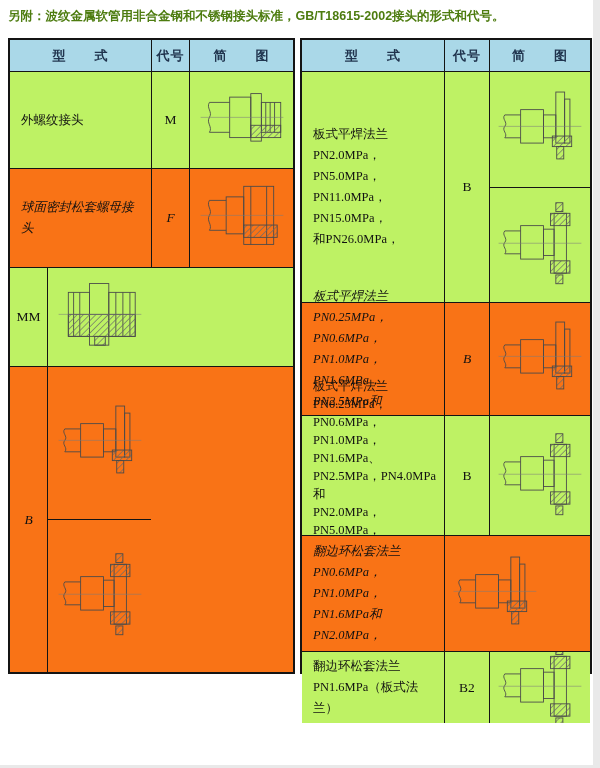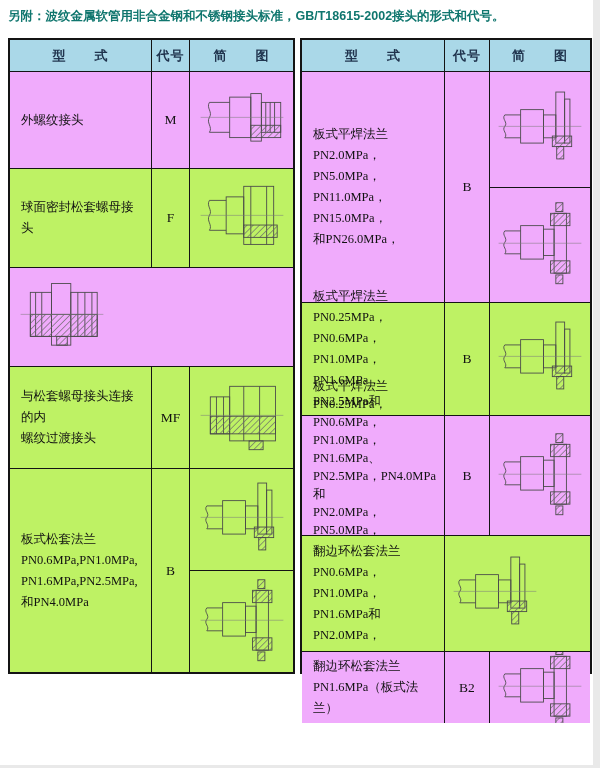--- a/index.html
+++ b/index.html
@@ -4,37 +4,37 @@
 <style>
   html,body{margin:0;padding:0;}
   body{
     width:600px;height:768px;position:relative;background:#ffffff;
     font-family:"Liberation Sans",sans-serif;color:#000;overflow:hidden;
   }
   .edge-right{position:absolute;right:0;top:0;width:7px;height:768px;background:#e9e9e9;}
   .edge-bottom{position:absolute;left:0;bottom:0;width:600px;height:3px;background:#e9e9e9;}
   .doc-title{
     position:absolute;left:8px;top:7px;width:586px;
-    font-size:12.5px;font-weight:bold;color:#0f766e;line-height:18px;
+    font-size:12.5px;font-weight:bold;color:#4d7c0f;line-height:18px;
   }
   .tbl{
     position:absolute;top:38px;box-sizing:border-box;
     border:2px solid #141414;background:#fff;
     display:flex;flex-direction:column;height:636px;
   }
   #tbl-left{left:8px;width:287px;}
   #tbl-right{left:300px;width:292px;}
   .hrow{display:flex;flex:0 0 auto;height:31px;border-bottom:1px solid #141414;}
   .hcell{
     box-sizing:border-box;display:flex;align-items:center;justify-content:center;
     font-size:13px;font-weight:bold;color:#20344e;letter-spacing:1px;
   }
-  .row{display:flex;flex:0 0 auto;border-bottom:1px solid #141414;background:#f0abfc;}
+  .row{display:flex;flex:0 0 auto;border-bottom:1px solid #141414;background:#bef264;}
   .row:last-child{border-bottom:none;}
-  .row.hl, .row.hl .hcell{background:#bef264;}
+  .row.hl, .row.hl .hcell{background:#f97316;font-style:italic;}
   .cell{box-sizing:border-box;}
   .c-type{
     border-right:1px solid #141414;display:flex;align-items:center;
     padding:4px 6px 4px 11px;font-family:"Liberation Serif",serif;
     font-size:12.5px;line-height:21px;white-space:pre-line;color:#111;
   }
   .c-code{
     border-right:1px solid #141414;display:flex;align-items:center;justify-content:center;
     font-family:"Liberation Serif",serif;font-size:13.5px;color:#111;
   }
@@ -104,66 +104,43 @@
             <line x1="60" y1="14" x2="60" y2="80" stroke="#4a4a4a" stroke-width="1" fill="none"></line>
             <line x1="78" y1="14" x2="78" y2="80" stroke="#4a4a4a" stroke-width="1" fill="none"></line>
             <rect x="52" y="58" width="38" height="14" fill="url(#hatch)" stroke="#4a4a4a" stroke-width="1"></rect>
             <line x1="3" y1="47" x2="97" y2="47" stroke="#7a7a7a" stroke-width="0.6"></line>
           </svg>
         </div>
     </div>
   </div>
 
   <div class="row" style="height:98px">
+    <div class="cell c-code w-code">MM</div>
     <div class="cell c-diag w-diag">
       <div class="dslot">
           <svg class="dsvg" viewBox="0 0 100 100" width="96" height="88">
             <rect x="14" y="22" width="24" height="50" stroke="#4a4a4a" stroke-width="1" fill="none"></rect>
             <line x1="20" y1="22" x2="20" y2="72" stroke="#4a4a4a" stroke-width="1" fill="none"></line>
             <line x1="27" y1="22" x2="27" y2="72" stroke="#4a4a4a" stroke-width="1" fill="none"></line>
             <rect x="38" y="12" width="22" height="70" stroke="#4a4a4a" stroke-width="1" fill="none"></rect>
             <rect x="60" y="22" width="30" height="50" stroke="#4a4a4a" stroke-width="1" fill="none"></rect>
             <line x1="68" y1="22" x2="68" y2="72" stroke="#4a4a4a" stroke-width="1" fill="none"></line>
             <line x1="76" y1="22" x2="76" y2="72" stroke="#4a4a4a" stroke-width="1" fill="none"></line>
             <line x1="84" y1="22" x2="84" y2="72" stroke="#4a4a4a" stroke-width="1" fill="none"></line>
             <rect x="14" y="47" width="76" height="25" fill="url(#hatch)" stroke="#4a4a4a" stroke-width="1"></rect>
             <rect x="44" y="72" width="12" height="10" fill="url(#hatch)" stroke="#4a4a4a" stroke-width="1"></rect>
             <line x1="3" y1="47" x2="97" y2="47" stroke="#7a7a7a" stroke-width="0.6"></line>
           </svg>
         </div>
     </div>
   </div>
 
-  <div class="row hl" style="height:101px">
-    <div class="cell c-type w-type">与松套螺母接头连接的内
-螺纹过渡接头</div>
-    <div class="cell c-code w-code">MF</div>
-    <div class="cell c-diag w-diag">
-      <div class="dslot">
-          <svg class="dsvg" viewBox="0 0 100 100" width="96" height="88">
-            <rect x="14" y="26" width="22" height="42" stroke="#4a4a4a" stroke-width="1" fill="none"></rect>
-            <line x1="21" y1="26" x2="21" y2="68" stroke="#4a4a4a" stroke-width="1" fill="none"></line>
-            <line x1="29" y1="26" x2="29" y2="68" stroke="#4a4a4a" stroke-width="1" fill="none"></line>
-            <rect x="36" y="14" width="52" height="62" stroke="#4a4a4a" stroke-width="1" fill="none"></rect>
-            <line x1="52" y1="14" x2="52" y2="76" stroke="#4a4a4a" stroke-width="1" fill="none"></line>
-            <line x1="70" y1="14" x2="70" y2="76" stroke="#4a4a4a" stroke-width="1" fill="none"></line>
-            <rect x="14" y="48" width="74" height="20" fill="url(#hatch)" stroke="#4a4a4a" stroke-width="1"></rect>
-            <rect x="58" y="76" width="16" height="10" fill="url(#hatch)" stroke="#4a4a4a" stroke-width="1"></rect>
-            <line x1="3" y1="47" x2="97" y2="47" stroke="#7a7a7a" stroke-width="0.6"></line>
-          </svg>
-        </div>
-    </div>
-  </div>
 
 
   <div class="row hl" style="flex:1 1 auto">
-    <div class="cell c-type w-type">板式松套法兰
-PN0.6MPa,PN1.0MPa,
-PN1.6MPa,PN2.5MPa,
-和PN4.0MPa</div>
     <div class="cell c-code w-code">B</div>
     <div class="cell c-diag w-diag">
       <div class="dslot">
           <svg class="dsvg" viewBox="0 0 100 100" width="96" height="88">
             <path d="M10,34 c-4,4.68 4,8.32 0,13 c-4,4.68 4,8.32 0,13" stroke="#4a4a4a" stroke-width="1" fill="none"></path>
             <line x1="10" y1="34" x2="28" y2="34" stroke="#4a4a4a" stroke-width="1" fill="none"></line>
             <line x1="10" y1="60" x2="28" y2="60" stroke="#4a4a4a" stroke-width="1" fill="none"></line>
             <rect x="28" y="28" width="26" height="38" stroke="#4a4a4a" stroke-width="1" fill="none"></rect>
             <rect x="54" y="34" width="14" height="26" stroke="#4a4a4a" stroke-width="1" fill="none"></rect>
             <rect x="68" y="8" width="10" height="58" stroke="#4a4a4a" stroke-width="1" fill="none"></rect>

